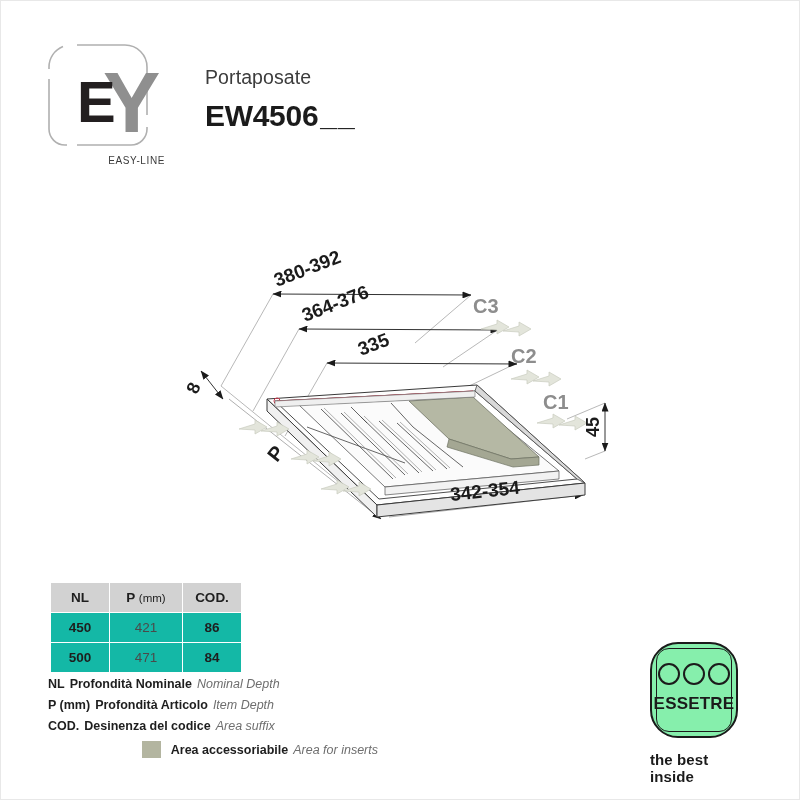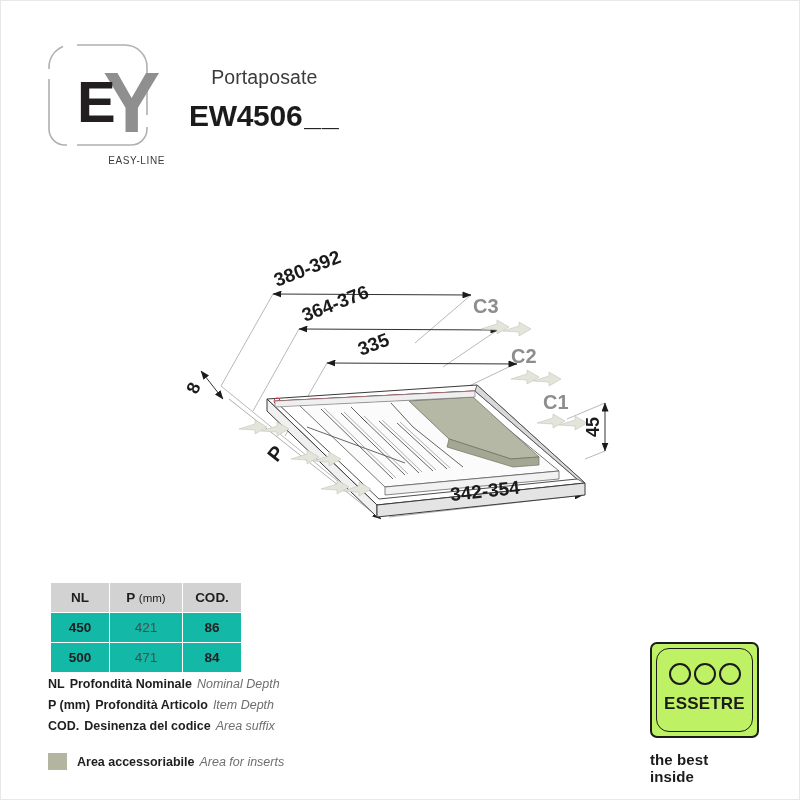--- a/index.html
+++ b/index.html
@@ -62,23 +62,22 @@
     position: absolute;
     left: 0;
     top: 112px;
     width: 118px;
     text-align: right;
     font-size: 10px;
     letter-spacing: 0.6px;
     color: #3b3b3b;
   }
   #title-block {
-    margin-left: 24px;
+    margin-left: 40px;
     padding-top: 22px;
-    text-align: center;
   }
   #title-it {
     font-size: 19.5px;
     color: #3c3c3c;
     line-height: 1.28;
     letter-spacing: 0.1px;
   }
   #title-en {
     font-size: 19.5px;
     color: #3c3c3c;
@@ -164,45 +163,46 @@
   .legend-it {
     font-weight: bold;
     margin-right: 5px;
   }
   .legend-en {
     font-style: italic;
     color: #6e6e6e;
   }
   .legend-row.swatch-row {
     align-items: center;
-    margin-top: 20px;
+    margin-top: 8px;
+    justify-content: flex-end;
   }
   #legend-swatch {
     width: 19px;
     height: 17px;
     background: #b3b5a0;
     margin-right: 10px;
     flex: none;
   }
 
   
   #essetre {
     position: absolute;
     left: 649px;
     top: 641px;
     width: 104px;
   }
   #essetre-box {
-    width: 109px;
+    width: 88px;
     height: 96px;
     border: 2.5px solid #1b1b1b;
-    border-radius: 7px;
+    border-radius: 28px;
     box-sizing: border-box;
     position: relative;
-    background: #bef264;
+    background: #86efac;
   }
   #essetre-box::after {
     content: "";
     position: absolute;
     left: 4px; top: 4px; right: 4px; bottom: 4px;
     border: 1.5px solid #1b1b1b;
     border-radius: 13px;
   }
   #essetre-dots {
     position: absolute;

